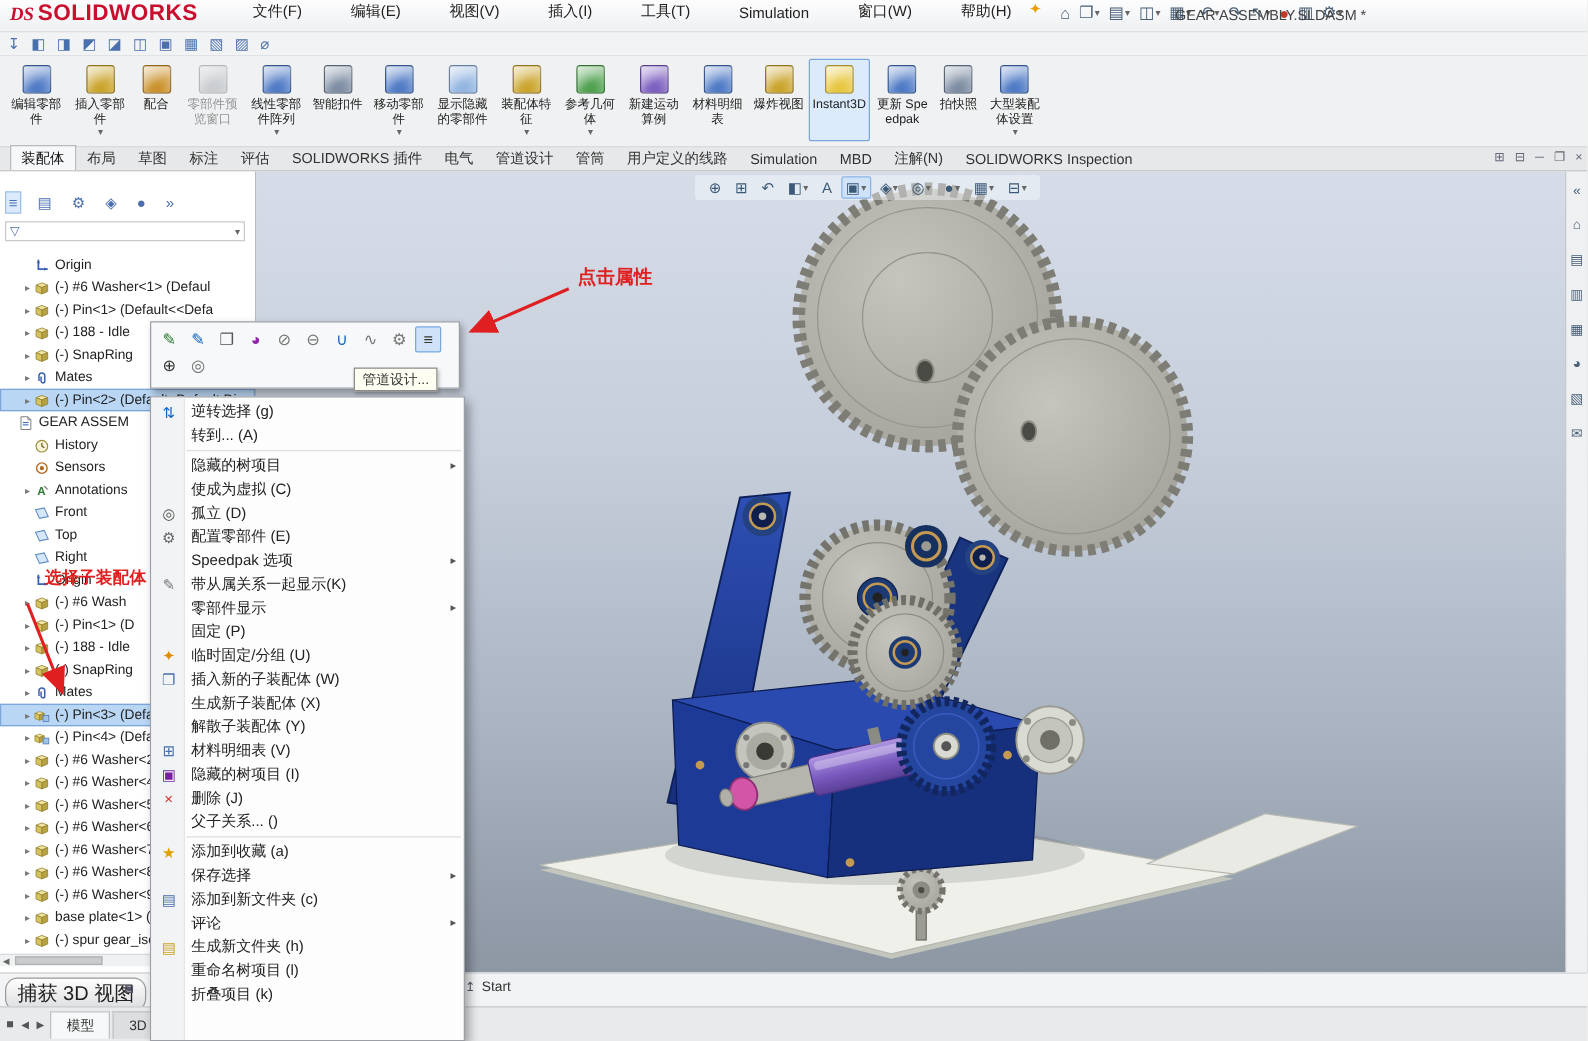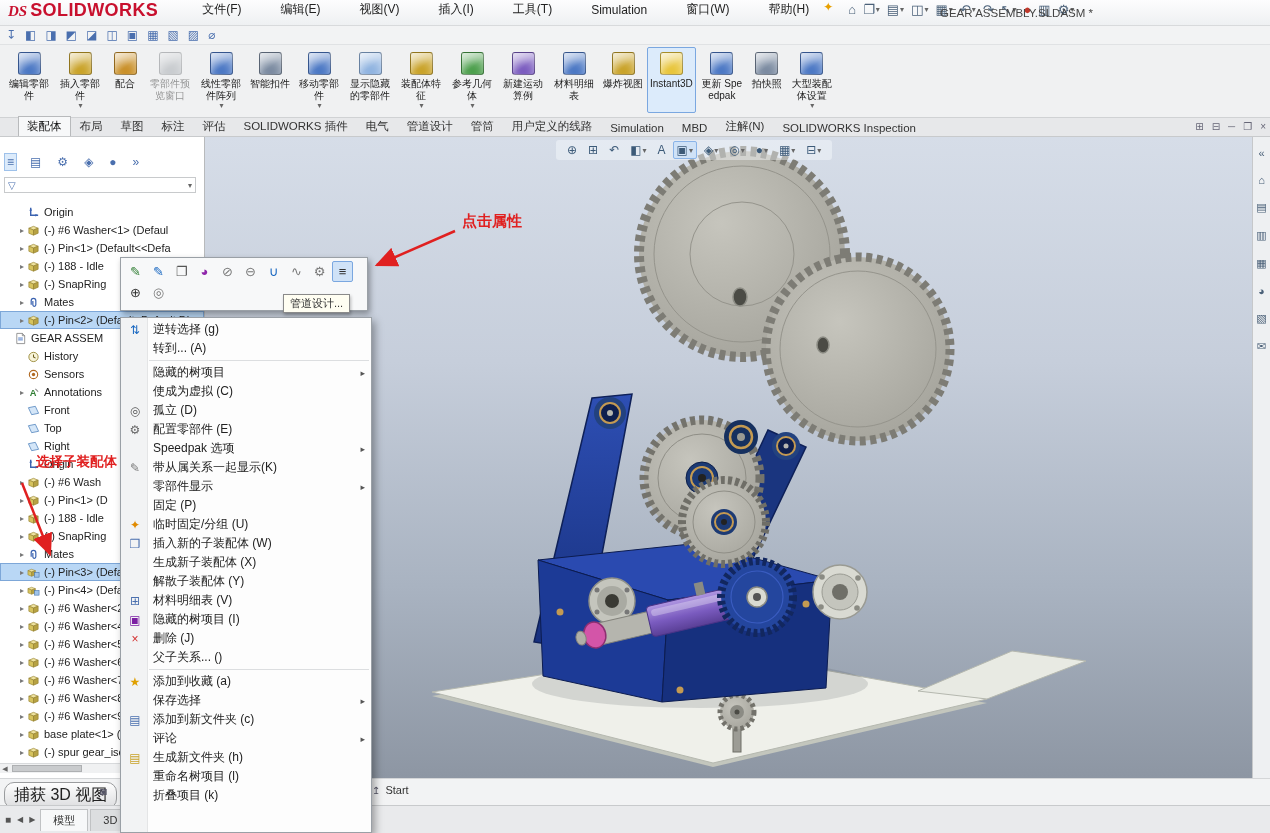--- a/index.html
+++ b/index.html
@@ -27,21 +27,21 @@
           display:flex;align-items:flex-start;padding:2px 2px 0 4px;gap:1px;z-index:20}
   .ribbon-btn{min-width:38px;max-width:50px;min-height:66px;display:flex;flex-direction:column;align-items:center;
               text-align:center;font-size:10px;line-height:1.15;color:#222;padding:2px 2px;border:1px solid transparent;border-radius:2px}
   .ribbon-btn.disabled{opacity:.45}
   .ribbon-btn.active{background:#dcebfb;border-color:#7aa7e0}
   .rb-icon{width:23px;height:23px;flex:none;border-radius:3px;margin:2px 0 3px;border:1px solid rgba(0,0,0,.28);
            box-shadow:inset 0 8px 10px rgba(255,255,255,.55)}
   .rb-label{word-break:break-all}
   
   .command-tabs{position:absolute;top:118px;left:0;width:100%;height:19px;background:#e7e8ea;border-bottom:1px solid #c8cacc;
-                display:flex;align-items:flex-end;padding-left:18px;z-index:20}
+                display:flex;align-items:flex-end;padding-left:8px;z-index:20}
   .cm-tab{padding:2px 8px;font-size:11.5px;color:#333;border:1px solid transparent;border-bottom:none;white-space:nowrap}
   .cm-tab.active{background:#f7f8f9;border-color:#b8babc;color:#111}
   .wc-icons{position:absolute;right:4px;top:121px;display:flex;gap:8px;z-index:21}
   .wc-icon{font-size:10px;color:#667}
   
   .viewport-bg{position:absolute;left:0;top:137px;width:100%;height:641px;
                background:linear-gradient(180deg,#d6dde8 0%,#c6cedb 35%,#a9b3c1 70%,#8d96a3 100%)}
   .scene{position:absolute;left:0;top:0;z-index:1}
   
   .headsup{position:absolute;left:556px;top:140px;height:20px;display:flex;align-items:center;gap:3px;padding:0 7px;

